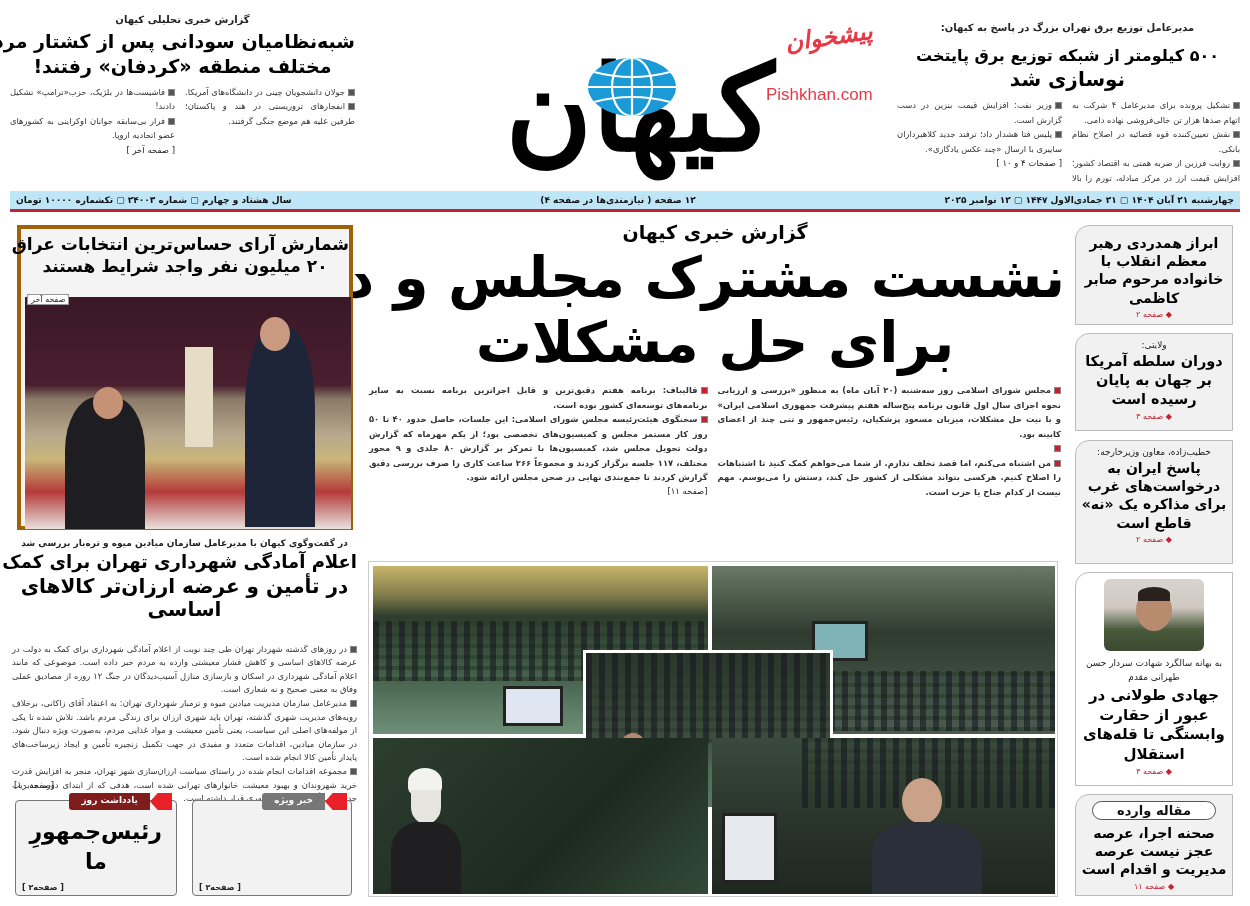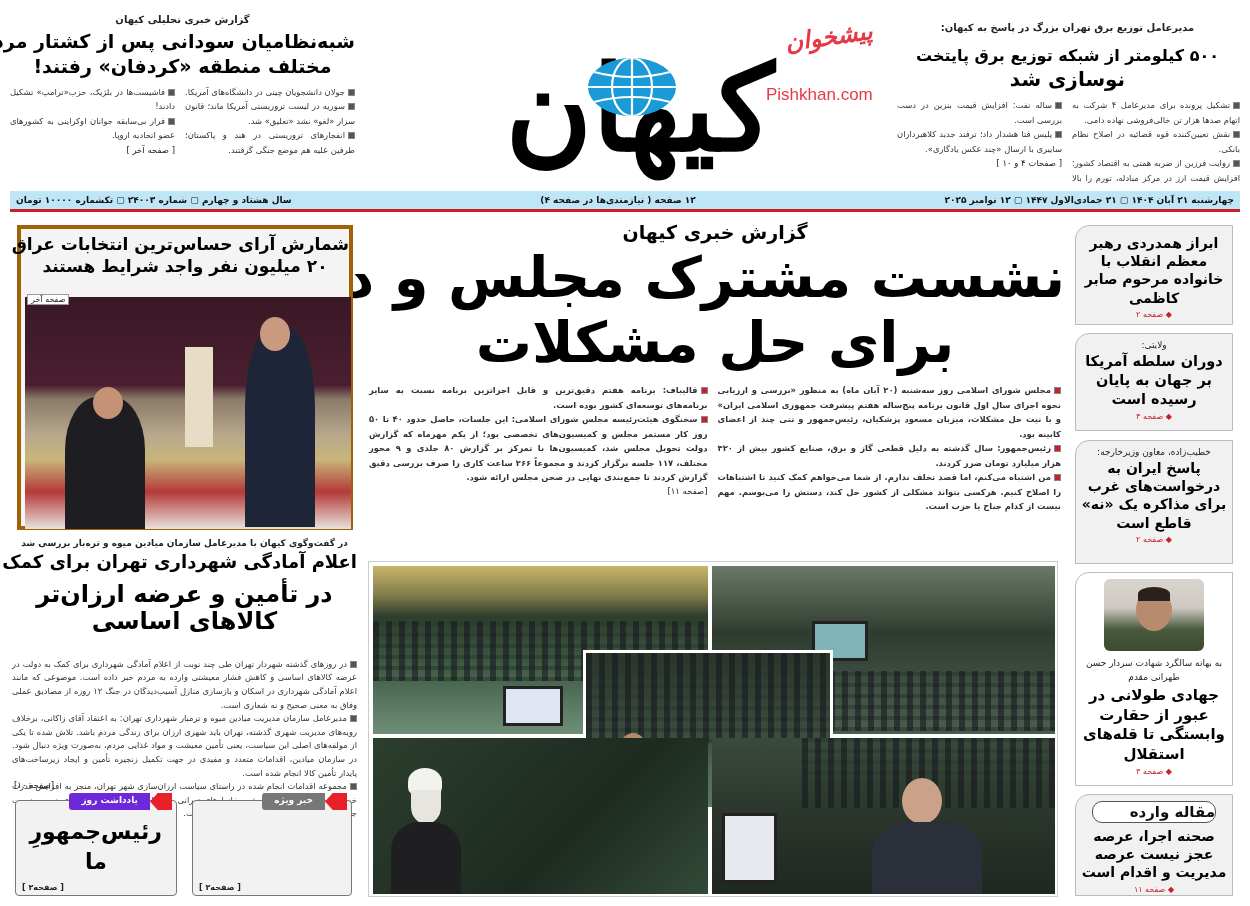--- a/index.html
+++ b/index.html
@@ -39,21 +39,20 @@
 </head>
 <body>
 
 <div class="abs" style="left:10px;top:12px;width:345px;height:178px">
   <div class="kicker" style="margin-top:2px">گزارش خبری تحلیلی کیهان</div>
   <div class="h-big" style="font-size:19px;margin-top:6px;white-space:nowrap;letter-spacing:-.5px">شبه‌نظامیان سودانی پس از کشتار مردم «الفاشر»</div>
   <div class="h-big" style="font-size:19px;margin-top:3px">مختلف منطقه «کردفان» رفتند!</div>
   <div style="display:flex;gap:10px;margin-top:7px">
     <div style="width:170px">
       <div class="small"><span class="bul g"></span><span>جولان دانشجویان چینی در دانشگاه‌های آمریکا.</span></div>
-      <div class="small"><span class="bul g"></span><span>سوریه در لیست تروریستی آمریکا ماند؛ قانون سزار «لغو» نشد «تعلیق» شد.</span></div>
       <div class="small"><span class="bul g"></span><span>انفجارهای تروریستی در هند و پاکستان؛ طرفین علیه هم موضع جنگی گرفتند.</span></div>
     </div>
     <div style="width:165px">
       <div class="small"><span class="bul g"></span><span>فاشیست‌ها در بلژیک، حزب«ترامپ» تشکیل دادند!</span></div>
       <div class="small"><span class="bul g"></span><span>فرار بی‌سابقه جوانان اوکراینی به کشورهای عضو اتحادیه اروپا.</span></div>
       <div class="pageref" style="margin-top:2px">[ صفحه آخر ]</div>
     </div>
   </div>
 </div>
 
@@ -79,21 +78,21 @@
   <div class="kicker" style="margin-top:10px">مدیرعامل توزیع برق تهران بزرگ در پاسخ به کیهان:</div>
   <div class="h-big" style="font-size:16px;margin-top:14px;white-space:nowrap;letter-spacing:-.5px">۵۰۰ کیلومتر از شبکه توزیع برق پایتخت</div>
   <div class="h-big" style="font-size:20px;margin-top:3px">نوسازی شد</div>
   <div style="display:flex;gap:10px;margin-top:7px">
     <div style="width:168px">
       <div class="small"><span class="bul g"></span><span>تشکیل پرونده برای مدیرعامل ۴ شرکت به اتهام صدها هزار تن خالی‌فروشی نهاده دامی.</span></div>
       <div class="small"><span class="bul g"></span><span>نقش تعیین‌کننده قوه قضائیه در اصلاح نظام بانکی.</span></div>
       <div class="small"><span class="bul g"></span><span>روایت فرزین از ضربه همتی به اقتصاد کشور: افزایش قیمت ارز در مرکز مبادله، تورم را بالا برد.</span></div>
     </div>
     <div style="width:165px">
-      <div class="small"><span class="bul g"></span><span>ساله نفت: افزایش قیمت بنزین در دست بررسی است.</span></div>
+      <div class="small"><span class="bul g"></span><span>وزیر نفت: افزایش قیمت بنزین در دست گزارش است.</span></div>
       <div class="small"><span class="bul g"></span><span>پلیس فتا هشدار داد؛ ترفند جدید کلاهبرداران سایبری با ارسال «چند عکس یادگاری».</span></div>
       <div class="pageref" style="margin-top:2px">[ صفحات ۴ و ۱۰ ]</div>
     </div>
   </div>
 </div>
 
 <div class="abs" id="datebar">
   <span>چهارشنبه ۲۱ آبان ۱۴۰۴ ▢ ۲۱ جمادی‌الاول ۱۴۴۷ ▢ ۱۲ نوامبر ۲۰۲۵</span>
   <span>۱۲ صفحه ( نیازمندی‌ها در صفحه ۴)</span>
   <span>سال هشتاد و چهارم ▢ شماره ۲۴۰۰۳ ▢ تکشماره ۱۰۰۰۰ تومان</span>
@@ -116,33 +115,33 @@
 <div class="sbox" style="top:572px;height:214px;background:#fff">
   <div class="photo" style="position:relative;width:100px;height:72px;margin:0 auto;border-radius:6px;background:linear-gradient(180deg,#d9d4cf 0%,#cfc8c1 40%,#4a5a3c 70%,#3b4a30 100%)" title="سردار حسن طهرانی مقدم">
     <div style="position:absolute;left:32px;top:10px;width:36px;height:42px;border-radius:50%;background:#b88a6e"></div>
     <div style="position:absolute;left:34px;top:8px;width:32px;height:14px;border-radius:50% 50% 0 0;background:#2a211c"></div>
   </div>
   <div class="sub" style="margin-top:6px;line-height:1.5">به بهانه سالگرد شهادت سردار حسن طهرانی مقدم</div>
   <div class="ttl" style="font-size:15px">جهادی طولانی در عبور از حقارت وابستگی تا قله‌های استقلال</div>
   <div class="redref" style="margin-top:3px">صفحه ۳</div>
 </div>
 <div class="sbox" style="top:794px;height:102px">
-  <div style="font-size:15px;font-weight:bold;text-align:right;border:1px solid #555;border-radius:10px;background:#fff;margin:0 12px 4px;padding:1px 0">مقاله وارده</div>
+  <div style="font-size:13px;font-weight:bold;text-align:center;border:1px solid #555;border-radius:10px;background:#fff;margin:0 12px 4px;padding:1px 0">مقاله وارده</div>
   <div class="ttl" style="font-size:14px">صحنه اجرا، عرصه عجز نیست عرصه مدیریت و اقدام است</div>
   <div class="redref" style="margin-top:3px">صفحه ۱۱</div>
 </div>
 
 <div class="abs" style="left:365px;top:220px;width:700px;height:340px">
   <div class="h-big" style="font-size:19px;margin-top:2px">گزارش خبری کیهان</div>
   <div class="h-big" style="font-size:56px;line-height:1.2;letter-spacing:-1px;white-space:nowrap">نشست مشترک مجلس و دولت</div>
   <div class="h-big" style="font-size:56px;line-height:1.15;letter-spacing:-1px">برای حل مشکلات</div>
   <div style="display:flex;gap:10px;margin-top:8px;padding:0 4px">
     <div style="width:345px">
       <div class="small" style="font-weight:bold;color:#333"><span class="bul"></span><span>مجلس شورای اسلامی روز سه‌شنبه (۲۰ آبان ماه) به منظور «بررسی و ارزیابی نحوه اجرای سال اول قانون برنامه پنج‌ساله هفتم پیشرفت جمهوری اسلامی ایران» و با نیت حل مشکلات، میزبان مسعود پزشکیان، رئیس‌جمهور و تنی چند از اعضای کابینه بود.</span></div>
-      <div class="small" style="font-weight:bold;color:#333"><span class="bul"></span><span>رئیس‌جمهور: سال گذشته به دلیل قطعی گاز و برق، صنایع کشور بیش از ۳۲۰ هزار میلیارد تومان ضرر کردند.</span></div>
+      <div class="small" style="font-weight:bold;color:#333"><span class="bul"></span></div>
       <div class="small" style="font-weight:bold;color:#333"><span class="bul"></span><span>من اشتباه می‌کنم، اما قصد تخلف ندارم. از شما می‌خواهم کمک کنید تا اشتباهات را اصلاح کنیم. هرکسی بتواند مشکلی از کشور حل کند، دستش را می‌بوسم. مهم نیست از کدام جناح یا حزب است.</span></div>
     </div>
     <div style="width:340px">
       <div class="small" style="font-weight:bold;color:#333"><span class="bul"></span><span>قالیباف: برنامه هفتم دقیق‌ترین و قابل اجراترین برنامه نسبت به سایر برنامه‌های توسعه‌ای کشور بوده است.</span></div>
       <div class="small" style="font-weight:bold;color:#333"><span class="bul"></span><span>سخنگوی هیئت‌رئیسه مجلس شورای اسلامی: این جلسات، حاصل حدود ۴۰ تا ۵۰ روز کار مستمر مجلس و کمیسیون‌های تخصصی بود؛ از یکم مهرماه که گزارش دولت تحویل مجلس شد، کمیسیون‌ها با تمرکز بر گزارش ۸۰ جلدی و ۹ محور مختلف، ۱۱۷ جلسه برگزار کردند و مجموعاً ۲۶۶ ساعت کاری را صرف بررسی دقیق گزارش کردند تا جمع‌بندی نهایی در صحن مجلس ارائه شود.</span></div>
       <div class="pageref" style="margin-top:1px">[صفحه ۱۱]</div>
     </div>
   </div>
 </div>
 
@@ -182,32 +181,32 @@
     <div style="position:absolute;left:235px;top:20px;width:30px;height:34px;border-radius:50%;background:#c99a80"></div>
     <div style="position:absolute;left:40px;top:100px;width:80px;height:132px;border-radius:40% 40% 0 0;background:#1d1d22"></div>
     <div style="position:absolute;left:68px;top:90px;width:30px;height:32px;border-radius:50%;background:#c59276"></div>
   </div>
   <div style="position:absolute;left:6px;top:65px;font-size:8px;background:#fff;border:1px solid #999;padding:0 3px;color:#222">صفحه آخر</div>
 </div>
 
 <div class="abs" style="left:12px;top:538px;width:345px;height:250px">
   <div class="kicker" style="font-size:9px">در گفت‌وگوی کیهان با مدیرعامل سازمان میادین میوه و تره‌بار بررسی شد</div>
   <div class="h-big" style="font-size:18px;margin-top:4px;white-space:nowrap;letter-spacing:-.5px">اعلام آمادگی شهرداری تهران برای کمک به دولت</div>
-  <div class="h-big" style="font-size:24px;margin-top:8px">در تأمین و عرضه ارزان‌تر کالاهای اساسی</div>
+  <div class="h-big" style="font-size:20px;margin-top:2px">در تأمین و عرضه ارزان‌تر کالاهای اساسی</div>
   <div style="margin-top:22px">
     <div class="small" style="line-height:13.6px"><span class="bul g"></span><span>در روزهای گذشته شهردار تهران طی چند نوبت از اعلام آمادگی شهرداری برای کمک به دولت در عرضه کالاهای اساسی و کاهش فشار معیشتی وارده به مردم خبر داده است. موضوعی که مانند اعلام آمادگی شهرداری در اسکان و بازسازی منازل آسیب‌دیدگان در جنگ ۱۲ روزه از مصادیق عملی وفاق به معنی صحیح و نه شعاری است.</span></div>
     <div class="small" style="line-height:13.6px"><span class="bul g"></span><span>مدیرعامل سازمان مدیریت میادین میوه و ترمبار شهرداری تهران: به اعتقاد آقای زاکانی، برخلاف رویه‌های مدیریت شهری گذشته، تهران باید شهری ارزان برای زندگی مردم باشد. تلاش شده تا یکی از مولفه‌های اصلی این سیاست، یعنی تأمین معیشت و مواد غذایی مردم، به‌صورت ویژه دنبال شود. در سازمان میادین، اقدامات متعدد و مفیدی در جهت تکمیل زنجیره تأمین و ایجاد زیرساخت‌های پایدار تأمین کالا انجام شده است.</span></div>
     <div class="small" style="line-height:13.6px"><span class="bul g"></span><span>مجموعه اقدامات انجام شده در راستای سیاست ارزان‌سازی شهر تهران، منجر به افزایش قدرت خرید شهروندان و بهبود معیشت خانوارهای تهرانی شده است، هدفی که از ابتدای دوره مدیریت جدید، در رأس برنامه‌های شهری قرار داشته است.</span></div>
   </div>
   <div class="pageref" style="position:absolute;left:2px;bottom:-2px">[صفحه ۱۰]</div>
 </div>
 
 <div class="card" style="left:192px;width:160px">
   <div class="tag-arrow"></div>
   <div class="tag" style="background:#777">خبر ویژه</div>
   <div style="position:absolute;left:6px;bottom:3px;font-size:8px;font-weight:bold;color:#222">[ صفحه۲ ]</div>
 </div>
 <div class="card" style="left:15px;width:162px">
   <div class="tag-arrow"></div>
-  <div class="tag" style="background:#6d28d9">یادداشت روز</div>
+  <div class="tag" style="background:#7f1d1d">یادداشت روز</div>
   <div class="h-big" style="font-size:22px;margin-top:16px;padding:0 14px;line-height:1.35">رئیس‌جمهورِ ما</div>
   <div style="position:absolute;left:6px;bottom:3px;font-size:8px;font-weight:bold;color:#222">[ صفحه۲ ]</div>
 </div>
 
 </body></html>

